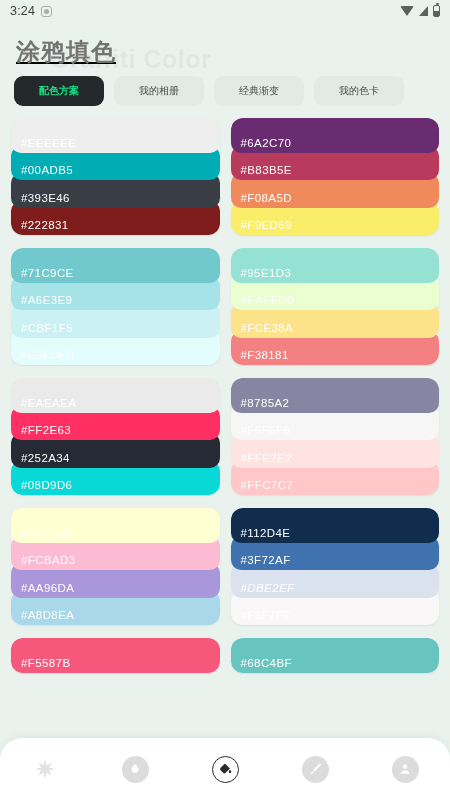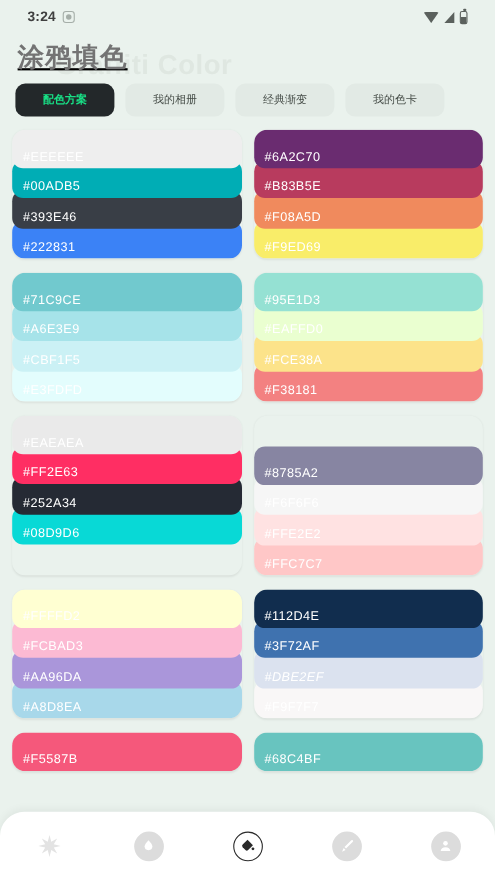--- a/index.html
+++ b/index.html
@@ -12,25 +12,24 @@
   #app {
     position:relative;
     width:450px; height:800px;
     background:#EAF2ED;
     overflow:hidden;
   }
 
   
   .statusbar {
     height:22px;
-    display:flex; align-items:flex-end;
-    padding:0 25px;
+    display:flex; align-items:center;
+    padding:0 10px;
     font-size:12.5px;
     color:#4a4a4a;
-    font-weight:bold;
   }
   .sb-left { display:flex; align-items:center; gap:6px; }
   .sb-time { font-size:12.5px; letter-spacing:.2px; color:#3f3f3f; }
   .sb-badge {
     width:11px; height:11px; border-radius:3px;
     border:1.2px solid #9aa39d;
     display:inline-block; position:relative;
     opacity:.85;
   }
   .sb-badge::after{
@@ -196,21 +195,21 @@
       <div class="card">
         <div class="swatch" style="background: rgb(238, 238, 238);">
           <span>#EEEEEE</span>
         </div>
         <div class="swatch" style="background: rgb(0, 173, 181);">
           <span>#00ADB5</span>
         </div>
         <div class="swatch" style="background: rgb(57, 62, 70);">
           <span>#393E46</span>
         </div>
-        <div class="swatch" style="background: #3b82f6;">
+        <div class="swatch" style="background: #7f1d1d;">
           <span>#222831</span>
         </div>
       </div>
       <div class="card">
         <div class="swatch" style="background: rgb(106, 44, 112);">
           <span>#6A2C70</span>
         </div>
         <div class="swatch" style="background: rgb(184, 59, 94);">
           <span>#B83B5E</span>
         </div>
@@ -257,21 +256,21 @@
           <span>#FF2E63</span>
         </div>
         <div class="swatch" style="background: rgb(37, 42, 52);">
           <span>#252A34</span>
         </div>
         <div class="swatch" style="background: rgb(8, 217, 214);">
           <span>#08D9D6</span>
         </div>
       </div>
       <div class="card">
-        <div class="swatch" style="background: rgb(135, 133, 162); margin-top: 28px;">
+        <div class="swatch" style="background: rgb(135, 133, 162);">
           <span>#8785A2</span>
         </div>
         <div class="swatch" style="background: rgb(246, 246, 246);">
           <span>#F6F6F6</span>
         </div>
         <div class="swatch" style="background: rgb(255, 226, 226);">
           <span>#FFE2E2</span>
         </div>
         <div class="swatch" style="background: rgb(255, 199, 199);">
           <span>#FFC7C7</span>

